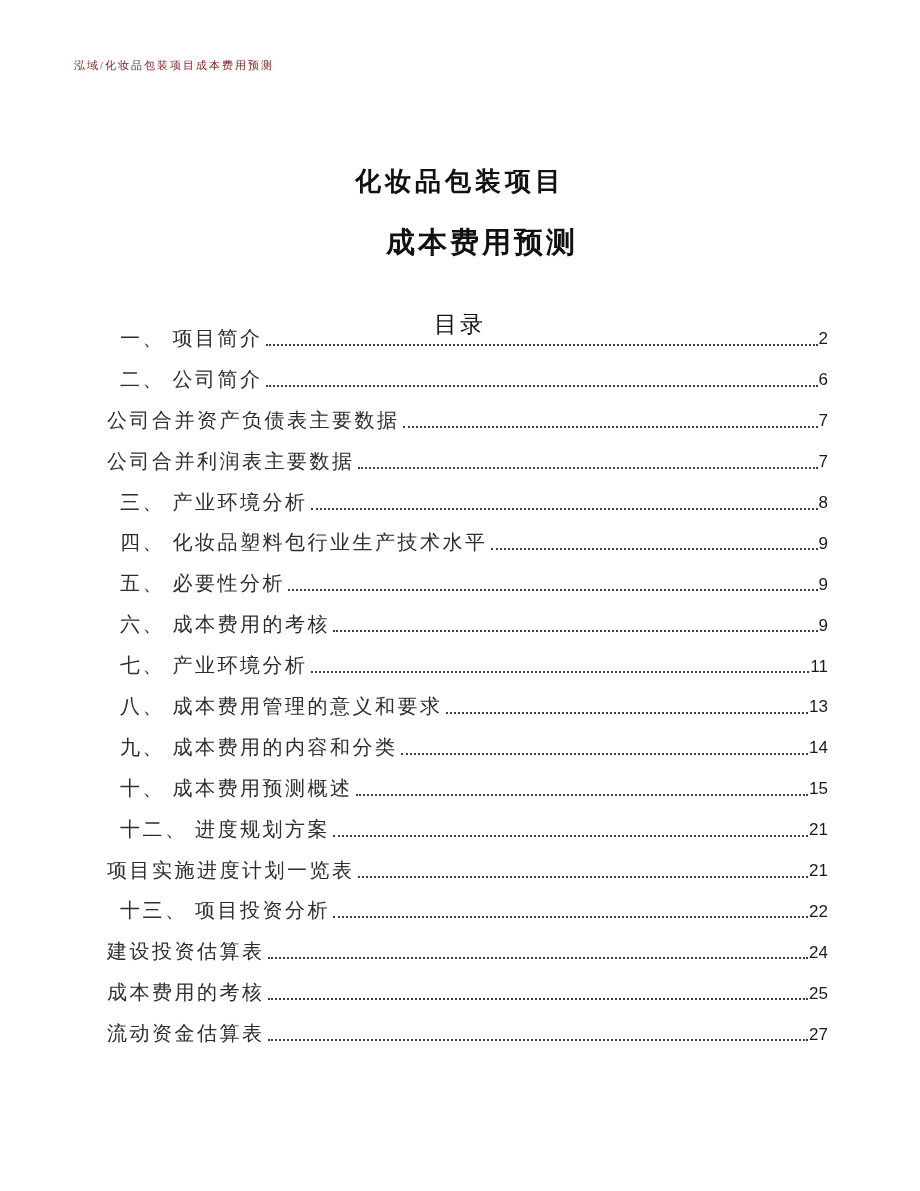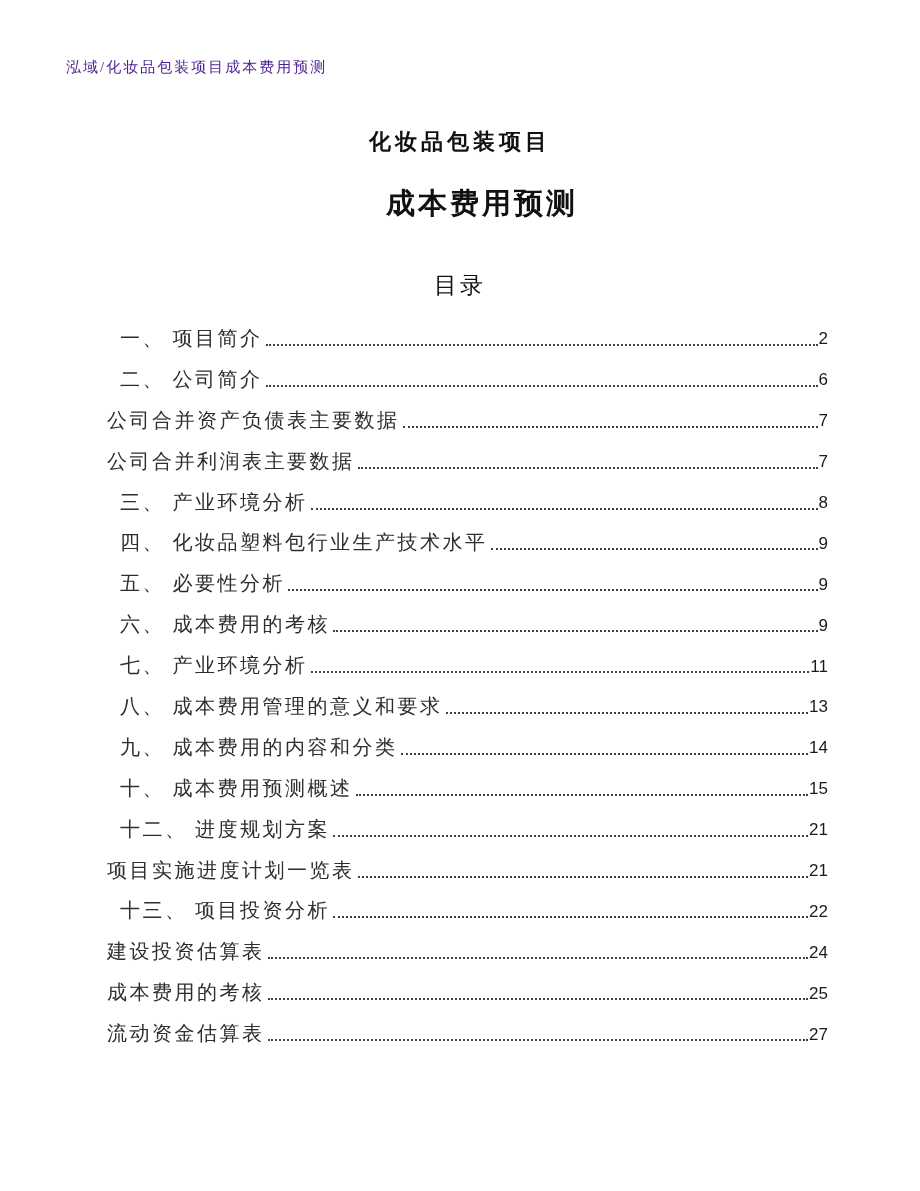--- a/index.html
+++ b/index.html
@@ -11,38 +11,39 @@
     position: relative;
     width: 920px;
     height: 1191px;
     background: #ffffff;
     overflow: hidden;
     font-family: "Liberation Serif", serif;
   }
   .doc-header {
     position: absolute;
     top: 58px;
-    left: 66px;
-    font-size: 15px;
+    left: 74px;
+    font-size: 11px;
     letter-spacing: 2px;
-    color: #4c1d95;
+    color: #7f1d1d;
     font-family: "Liberation Serif", serif;
     white-space: nowrap;
   }
   .title-block {
     padding-top: 118px;
     text-align: center;
   }
   .doc-title {
     font-family: "Liberation Sans", sans-serif;
     font-weight: bold;
-    font-size: 22px;
+    font-size: 26px;
     line-height: 48px;
     letter-spacing: 4px;
     color: #111111;
+    margin-top: 39px;
   }
   .doc-subtitle {
     font-family: "Liberation Sans", sans-serif;
     font-weight: bold;
     font-size: 29px;
     line-height: 42px;
     margin-top: 16px;
     letter-spacing: 3px;
     color: #111111;
     padding-left: 44px;

